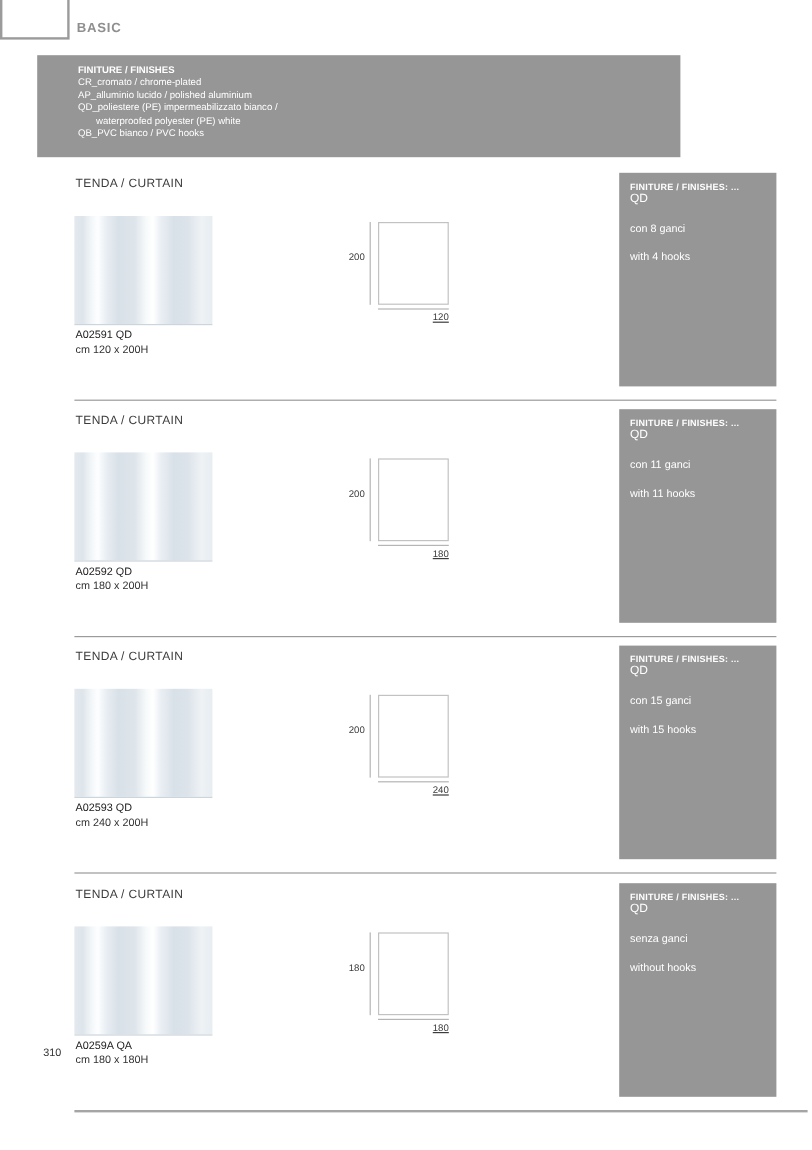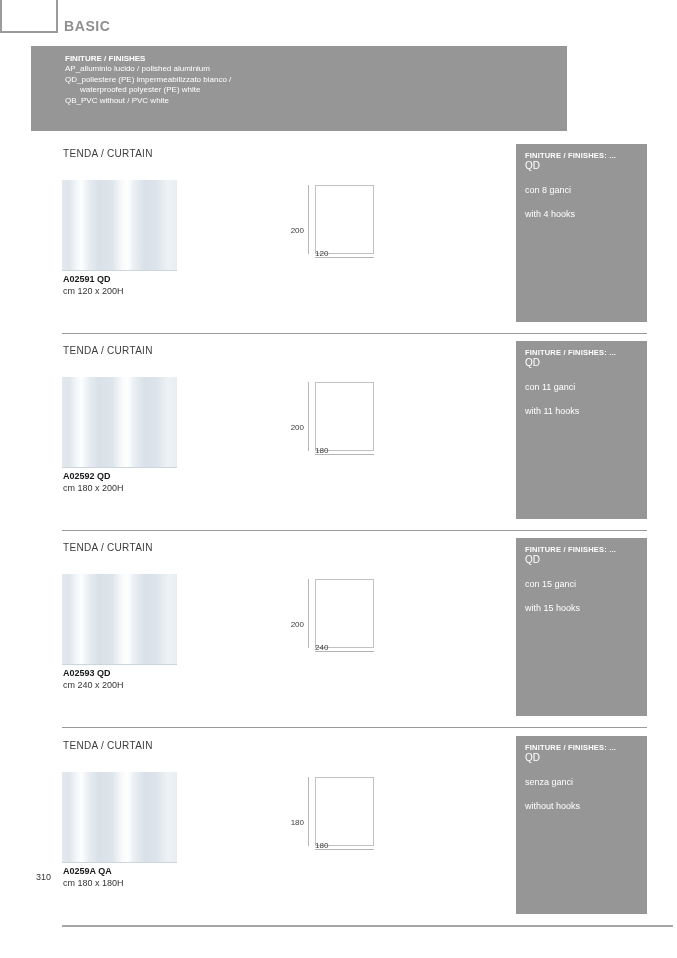--- a/index.html
+++ b/index.html
@@ -15,21 +15,21 @@
   .corner-box {
     position: absolute;
     left: 0; top: -12px;
     width: 54px; height: 41px;
     border: 2px solid #9b9b9b;
     background: transparent;
   }
   .brand {
     position: absolute;
     left: 64px; top: 18px;
-    font-size: 14px;
+    font-size: 11px;
     font-weight: bold;
     letter-spacing: 0.6px;
     color: #8f8f8f;
   }
   
   .legend {
     position: absolute;
     left: 31px; top: 46px;
     width: 536px; height: 85px;
     background: var(--panel-gray, #969696);
@@ -61,50 +61,50 @@
     width: 115px; height: 90px;
     background: linear-gradient(90deg,
       #e3e9ee 0%, #dee5eb 6%, #f4f8fa 13%, #fdfeff 17%,
       #e6ecf1 24%, #d9e1e8 32%, #dee5eb 44%, #f7fafb 52%,
       #ffffff 57%, #e9eef3 63%, #d9e1e8 72%, #dce3ea 82%,
       #eef2f5 92%, #e7edf1 100%);
     border-bottom: 1px solid #ccd5dc;
   }
   .code {
     position: absolute; left: 63px; top: 134px;
-    font-size: 9px; font-weight: bold; color: #1a1a1a;
+    font-size: 9px; font-weight: normal; color: #1a1a1a;
   }
   .dims {
     position: absolute; left: 63px; top: 146px;
     font-size: 9px; color: #333333; text-align: right;
   }
   
   .diag-rect {
     position: absolute; left: 315px; top: 45px;
     width: 57px; height: 67px;
     background: #ffffff;
     border: 1px solid #c2c2c2;
   }
   .diag-vline {
     position: absolute; left: 308px; top: 45px;
     width: 1px; height: 69px; background: #b5b5b5;
   }
   .diag-height-label {
     position: absolute; left: 276px; top: 70px;
     width: 28px; text-align: right;
-    font-size: 8px; color: #3c3c3c; margin-top: 16px;
+    font-size: 8px; color: #3c3c3c;
   }
   .diag-hline {
     position: absolute; left: 315px; top: 117px;
     width: 59px; height: 1px; background: #b5b5b5;
   }
   .diag-width-label {
-    position: absolute; left: 315px; top: 109px;
-    width: 59px; text-align: left;
-    font-size: 8px; color: #3c3c3c;
+    position: absolute; left: 315px; top: 120px;
+    width: 59px; text-align: right;
+    font-size: 8px; color: #3c3c3c; text-decoration: underline;
   }
   
   .finish-box {
     position: absolute; left: 516px; top: 4px;
     width: 131px; height: 178px;
     background: var(--panel-gray, #969696);
     color: #ffffff;
     box-sizing: border-box;
     padding: 7px 0 0 9px;
   }
@@ -125,24 +125,25 @@
 </head>
 <body>
 
 <div class="page">
 
   <div class="corner-box"></div>
   <div class="brand">BASIC</div>
 
   <div class="legend">
     <div class="legend-title">FINITURE / FINISHES</div>
+    <div>CR_cromato / chrome-plated</div>
     <div>AP_alluminio lucido / polished aluminium</div>
     <div>QD_poliestere (PE) impermeabilizzato bianco /</div>
     <div class="indent">waterproofed polyester (PE) white</div>
-    <div>QB_PVC without / PVC white</div>
+    <div>QB_PVC bianco / PVC hooks</div>
   </div>
 
   <div class="section" style="top:140px">
     <div class="sec-heading">TENDA / CURTAIN</div>
     <div class="curtain"></div>
     <div class="code">A02591 QD</div>
     <div class="dims">cm 120 x 200H</div>
     <div class="diag-vline"></div>
     <div class="diag-height-label">200</div>
     <div class="diag-rect"></div>

